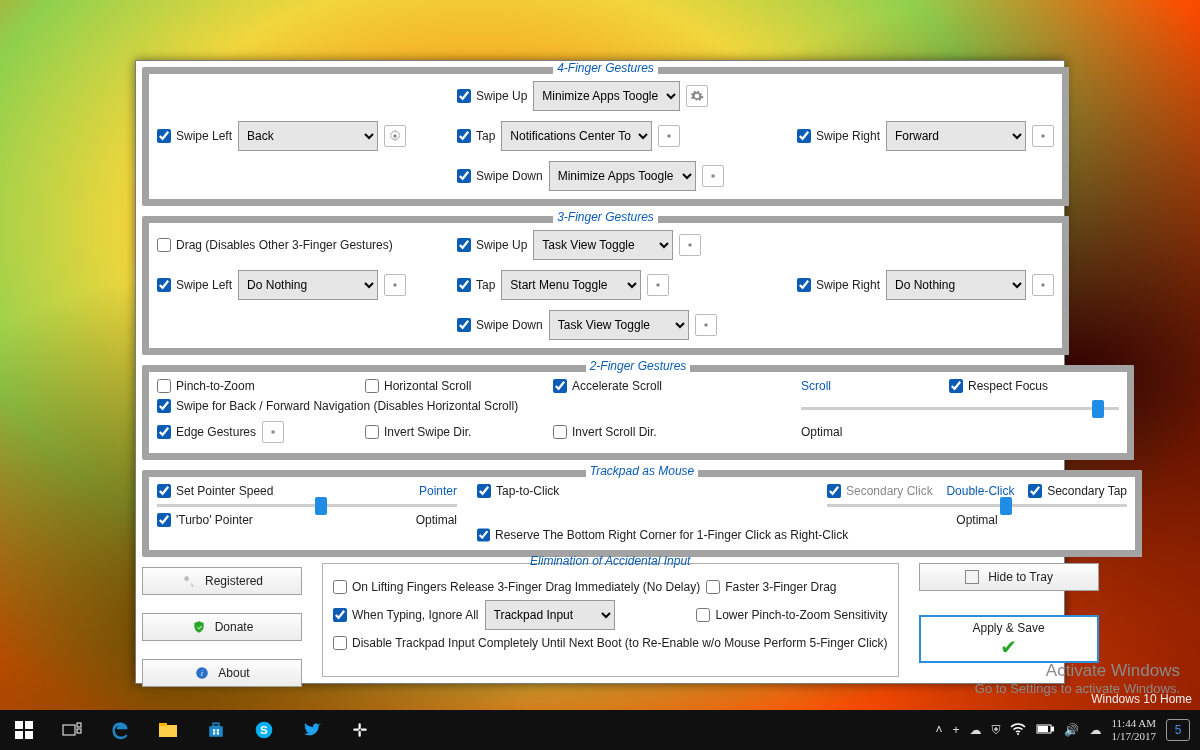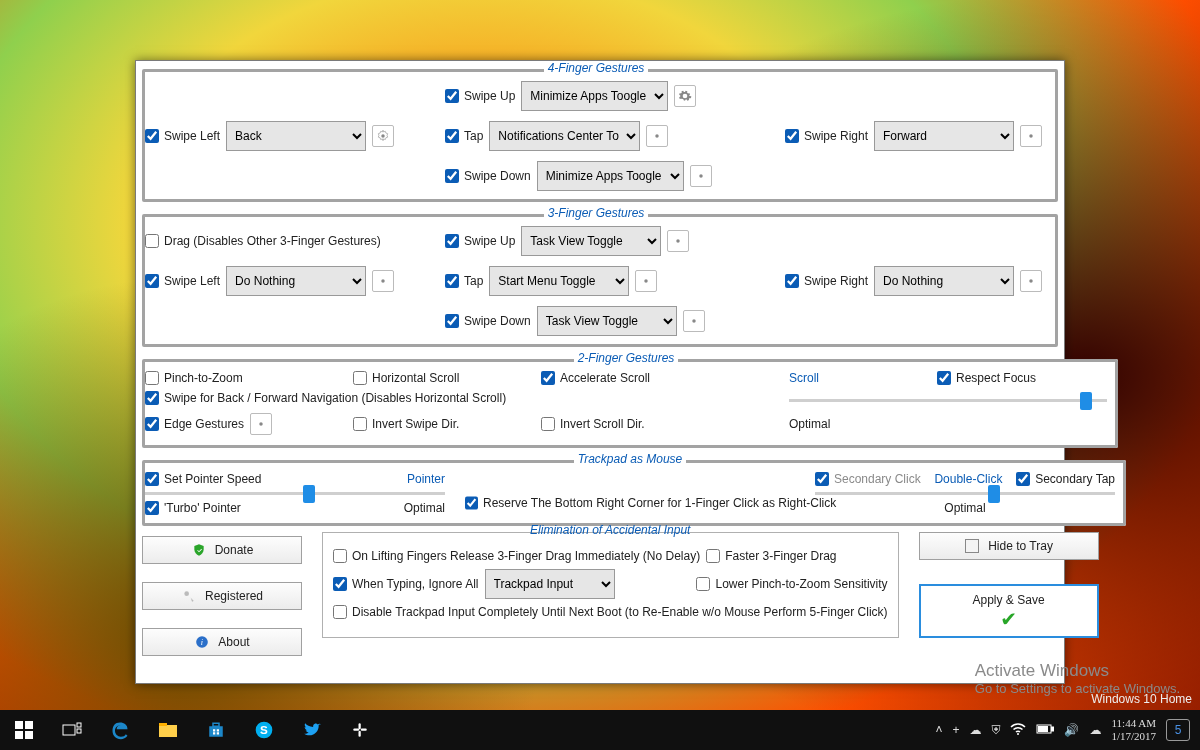--- a/index.html
+++ b/index.html
@@ -12,48 +12,48 @@
       radial-gradient(1400px 1000px at 40% 30%, #ff6a00 0%, #f1d63c 25%, #8fd04d 38%, #ff4e00 55%, #8a1600 75%, #2a0300 100%);
   }
   
   .window { position: absolute; left: 135px; top: 60px; width: 930px; height: 624px; background: #fff; border: 1px solid #7a7a7a; box-shadow: 0 0 10px rgba(0,0,0,.5);}
   .titlebar { height: 24px; background: #fff; border-bottom: 1px solid #ddd; display:flex; align-items:center; padding:0 6px; }
   .title-icon { width:14px; height:14px; margin-right:6px; display:flex; align-items:center; justify-content:center;}
   .title-icon svg { display:block; }
   .title-text { flex:1; font-size:12px; }
   .close-btn { width:38px; height:22px; display:flex; align-items:center; justify-content:center; }
   .client { padding: 2px 6px 6px; }
-  fieldset.group { border:3px solid #a3a3a3; border-radius:2px; margin:0 0 6px 0; padding:4px 8px 8px 0; position:relative; background:#fff;}
+  fieldset.group { border:7px solid #a3a3a3; border-radius:2px; margin:0 0 6px 0; padding:4px 8px 8px 8px; position:relative; background:#fff;}
   fieldset.group > legend { color:#0b5cb5; font-style:italic; font-size:12px; padding:0 4px; text-align:center; width:auto; margin:0 auto;}
   .legend-center { display:block; text-align:center; color:#0b5cb5; font-style:italic; font-size:12px; position:relative; top:-2px;}
   .row { display:flex; align-items:center; gap:6px; min-height:26px;}
   .threecol { display:grid; grid-template-columns: 280px 320px auto; gap:10px 20px; align-items:center;}
   .chk { display:inline-flex; align-items:center; gap:5px; }
   .chk input { width:14px; height:14px; accent-color:#0b5cb5;}
   .chk input:checked { accent-color:#0b5cb5; }
   select { height:30px; border:1px solid #999; background:#e6e6e6; font-size:12px; padding:1px 4px; min-width:140px;}
   .gear { width:22px; height:22px; border:1px solid #bbb; display:inline-flex; align-items:center; justify-content:center; background:#fff; border-radius:2px;}
   .lbl { white-space:nowrap; }
   .link { color:#0b5cb5; text-decoration:none; font-size:12px;}
   .slider { -webkit-appearance:none; appearance:none; width:100%; height:3px; background:#cfcfcf; outline:none; }
   .slider::-webkit-slider-thumb{ -webkit-appearance:none; width:12px; height:18px; background:#1f8de6; border-radius:2px; }
   .slider::-moz-range-thumb{ width:12px; height:18px; background:#1f8de6; border:none; border-radius:2px;}
   .muted { color:#8a8a8a; }
   .btn { height:28px; border:1px solid #a0a0a0; background:linear-gradient(#fdfdfd,#ececec); display:flex; align-items:center; justify-content:center; gap:8px; font-size:12px; cursor:default; width:160px;}
   .btn .ico { width:16px; height:16px; display:inline-flex; align-items:center; justify-content:center;}
-  .apply { width:180px; height:54px; border:2px solid #2a8dde; background:#fff; display:flex; flex-direction:column; align-items:center; justify-content:center; gap:2px;}
+  .apply { width:180px; height:48px; border:2px solid #2a8dde; background:#fff; display:flex; flex-direction:column; align-items:center; justify-content:center; gap:2px;}
   .apply .check { color:#28a628; font-size:20px; line-height:1;}
   
   .bottombar { display:grid; grid-template-columns: 170px 1fr 190px; gap:10px; align-items:start;}
   .leftbtns { display:flex; flex-direction:column; gap:18px; padding-top:4px;}
   .rightbtns { display:flex; flex-direction:column; gap:24px; align-items:flex-end; }
-  .eai-box { border:1px solid #b0b0b0; padding:6px 10px 12px; position:relative;}
+  .eai-box { border:1px solid #b0b0b0; padding:6px 10px 20px; position:relative;}
   .eai-box .legend-center{ margin-top:-14px; margin-bottom:4px;}
   
-  .activate { position:absolute; right:20px; bottom:54px; color:#8a8a8a; font-size:13px; pointer-events:none;}
+  .activate { position:absolute; right:20px; bottom:54px; color:#8a8a8a; text-align:right; font-size:13px; pointer-events:none;}
   .win10home { position:absolute; right:8px; bottom:44px; color:#eee; font-size:12px;}
   
   .taskbar { position:absolute; left:0; bottom:0; width:1200px; height:40px; background:#101010; display:flex; align-items:center; color:#fff;}
   .taskbar .start { width:48px; height:40px; display:flex; align-items:center; justify-content:center;}
   .taskbar .search { display:flex; align-items:center; background:#1c1c1c; height:40px; width:320px; padding:0 10px; gap:8px; color:#bbb;}
   .taskbar .icons { display:flex; align-items:center; height:40px; }
   .taskbar .icons .tb { width:48px; height:40px; display:flex; align-items:center; justify-content:center; color:#ddd;}
   .tray { margin-left:auto; display:flex; align-items:center; gap:10px; padding:0 10px; color:#ddd;}
   .clock { text-align:right; font-size:11px; line-height:1.15;font-family:Liberation Serif, serif;}
   .cortana-ring{ width:18px; height:18px; border:2px solid #fff; border-radius:50%;}
@@ -292,20 +292,24 @@
             <input class="slider" type="range" min="0" max="100" value="55" style="">
             <div class="tr-head">
               <label class="chk">
                   <input type="checkbox" checked="" style="">
                   <span class="lbl">'Turbo' Pointer</span>
                 </label>
               <span class="lbl">Optimal</span>
             </div>
           </div>
           <div class="tr-cell">
+            <label class="chk">
+                <input type="checkbox" checked="" style="">
+                <span class="lbl">Tap-to-Click</span>
+              </label>
             <div style="height:18px"></div>
             <label class="chk">
                 <input type="checkbox" checked="" style="">
                 <span class="lbl mini">Reserve The Bottom Right Corner for 1-Finger Click as Right-Click</span>
               </label>
           </div>
           <div class="tr-cell">
             <div class="tr-head">
               <label class="chk muted">
                   <input type="checkbox" checked="" style="">
@@ -324,35 +328,35 @@
                 <span></span>
               </div>
           </div>
         </div>
       </fieldset>
 
       <div class="bottombar">
         <div class="leftbtns">
           <div class="btn">
               <span class="ico">
+                <svg width="14" height="14" viewBox="0 0 24 24" fill="#bbb">
+                  <circle cx="8" cy="8" r="4"></circle>
+                  <path d="M11 11l9 9-2 2-2-2 1-1-2-2 1-1-2-2z"></path>
+                </svg>
+              </span>
+              <span>Registered</span>
+            </div>
+          <div class="btn">
+              <span class="ico">
                 <svg width="14" height="14" viewBox="0 0 24 24">
                   <path fill="#2aa52a" d="M12 2l8 3v6c0 5-3.5 9-8 11-4.5-2-8-6-8-11V5z"></path>
                   <path fill="#fff" d="M10 12l2 2 4-4 1 1-5 5-3-3z"></path>
                 </svg>
               </span>
               <span>Donate</span>
-            </div>
-          <div class="btn">
-              <span class="ico">
-                <svg width="14" height="14" viewBox="0 0 24 24" fill="#bbb">
-                  <circle cx="8" cy="8" r="4"></circle>
-                  <path d="M11 11l9 9-2 2-2-2 1-1-2-2 1-1-2-2z"></path>
-                </svg>
-              </span>
-              <span>Registered</span>
             </div>
           <div class="btn">
               <span class="ico">
                 <svg width="14" height="14" viewBox="0 0 24 24">
                   <circle cx="12" cy="12" r="10" fill="#2a6fc9"></circle>
                   <text x="12" y="17" text-anchor="middle" fill="#fff" font-size="14" font-family="Georgia" font-style="italic">i</text>
                 </svg>
               </span>
               <span>About</span>
             </div>

